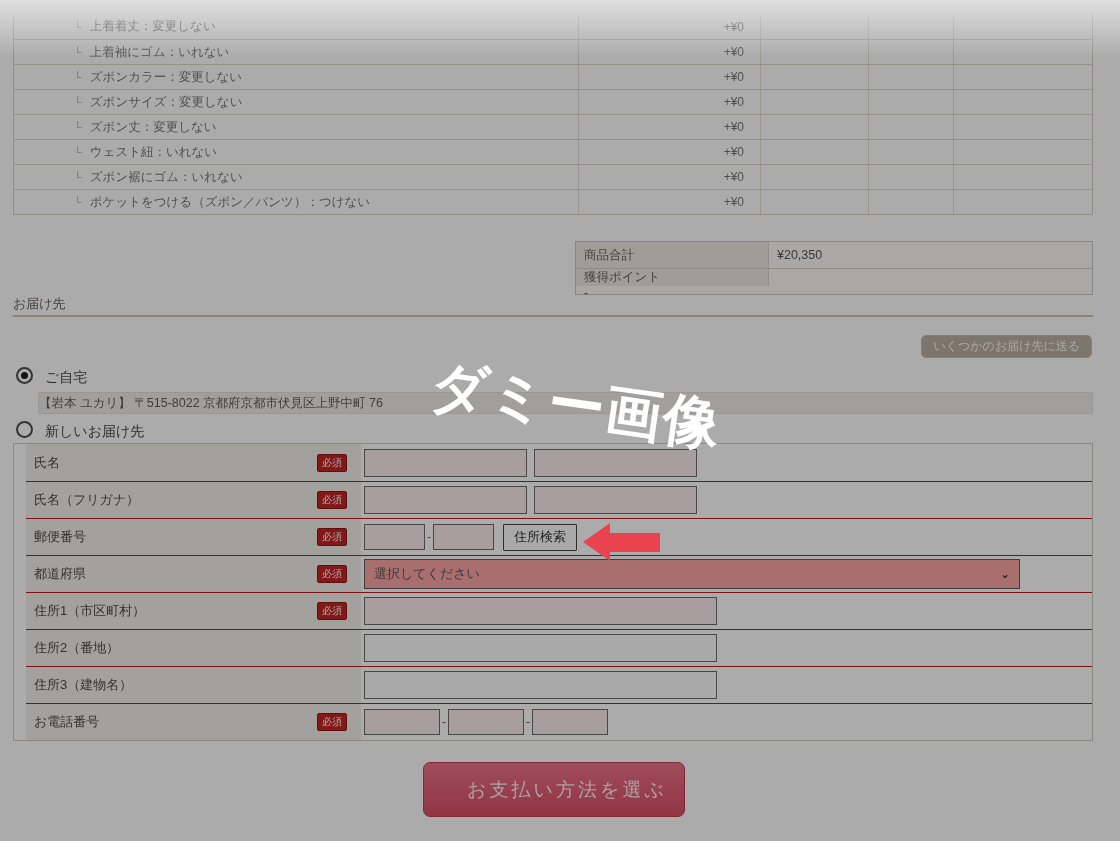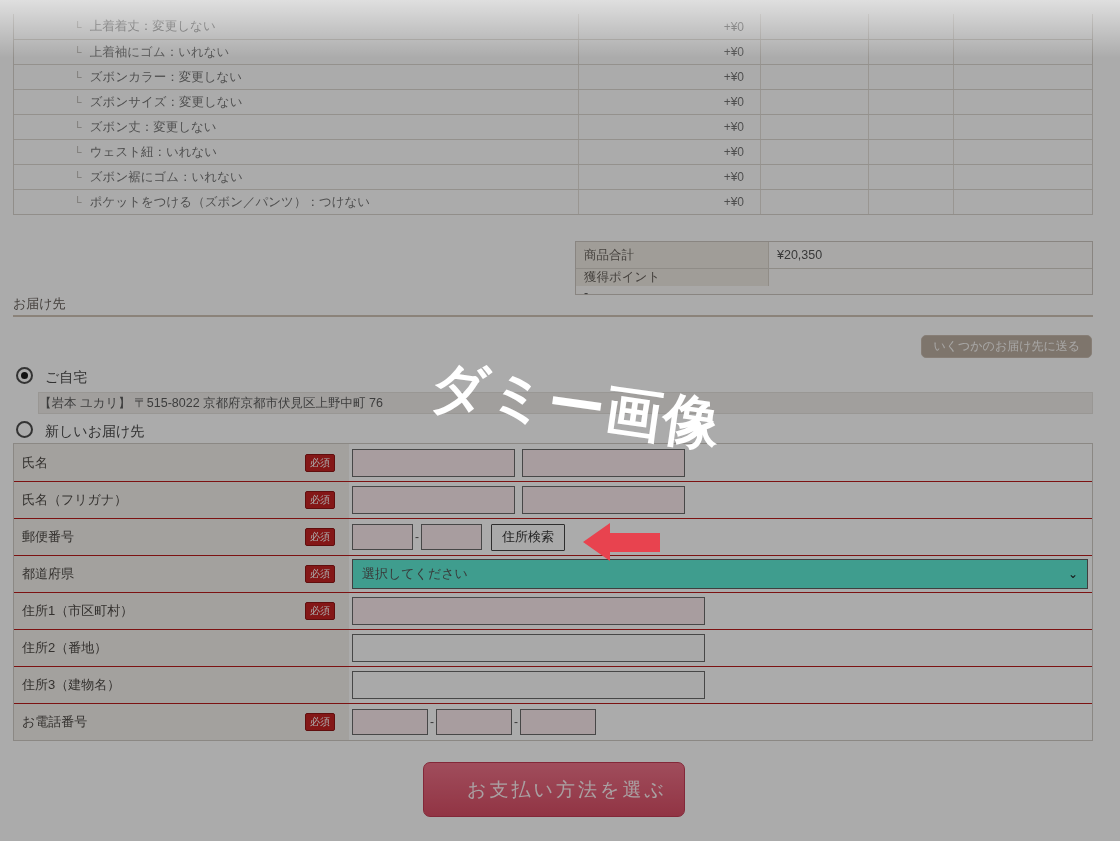--- a/index.html
+++ b/index.html
@@ -40,39 +40,39 @@
            border:2px solid #4d4d4d; background:#fff; }
   .radio.sel::after { content:""; position:absolute; left:3px; top:3px; width:7px; height:7px;
                       border-radius:50%; background:#1d1d1d; }
   .radio-label { position:absolute; font-size:14px; color:#4a4a4a; }
   .addr-bar { position:absolute; left:38px; top:392px; width:1055px; height:22px; background:#f0eeeb;
               border:1px solid #e4e1dd; font-size:12.5px; color:#5c5c5c; text-align:left; line-height:20px;
               overflow:hidden; white-space:nowrap; }
 
   
   .form { position:absolute; left:13px; top:443px; width:1080px; border:1px solid #d0cbc5; background:#fff; }
-  .f-row { display:flex; align-items:center; height:37px; }
+  .f-row { display:flex; align-items:center; height:37px;margin-left:12px; }
   .f-row + .f-row { border-top:1px solid #b91c1c; }
   .f-label { width:335px; height:100%; background:#f3f0ec; position:relative; display:flex;
              align-items:center; padding-left:8px; font-size:13px; color:#4e4a46; }
   .badge { position:absolute; right:14px; top:50%; transform:translateY(-50%); background:#c52323;
            border:1px solid #901616; color:#fff; font-size:10px; line-height:1; padding:3px 4px;
            border-radius:2px; }
   .f-content { flex:1; display:flex; align-items:center; padding-left:3px; }
   .inp { border:1px solid #6a6a6a; background:#fdfdfd; height:28px; font-size:13px; padding:0 5px;
          color:#333; border-radius:0; }
   .inp.req { background:#fbeaed; }
   .name-inp { width:163px; margin-right:7px; }
   .postal-inp { width:61px; height:26px; }
   .phone-inp { width:76px; height:26px; }
   .hyph { color:#555; margin:0 2px; font-size:12px; }
   .search-btn { margin-left:9px; height:27px; padding:0 10px; background:#fdfdfd;
                 border:1px solid #454545; border-radius:1px; font-size:13px; color:#333; cursor:pointer;
                 font-family:inherit; }
-  .select { width:736px; height:30px; border:1px solid #5f5f5f; background:#5eead4; display:flex;
+  .select { width:656px; height:30px; border:1px solid #5f5f5f; background:#fca5a5; display:flex;
             align-items:center; justify-content:space-between; padding:8px 9px; font-size:13px; color:#555;
             cursor:pointer; }
   .chev { font-size:12px; color:#222; }
   .addr-inp { width:353px; }
 
   
   .submit { position:absolute; left:423px; top:762px; width:262px; height:55px; border-radius:7px;
             background:linear-gradient(#ef7389,#d94e66); border:1px solid #c33d55; color:#fdf1f3;
             font-size:19px; letter-spacing:3px; display:flex; align-items:center; justify-content:center;
             cursor:pointer; font-family:inherit;padding-left:26px; }

